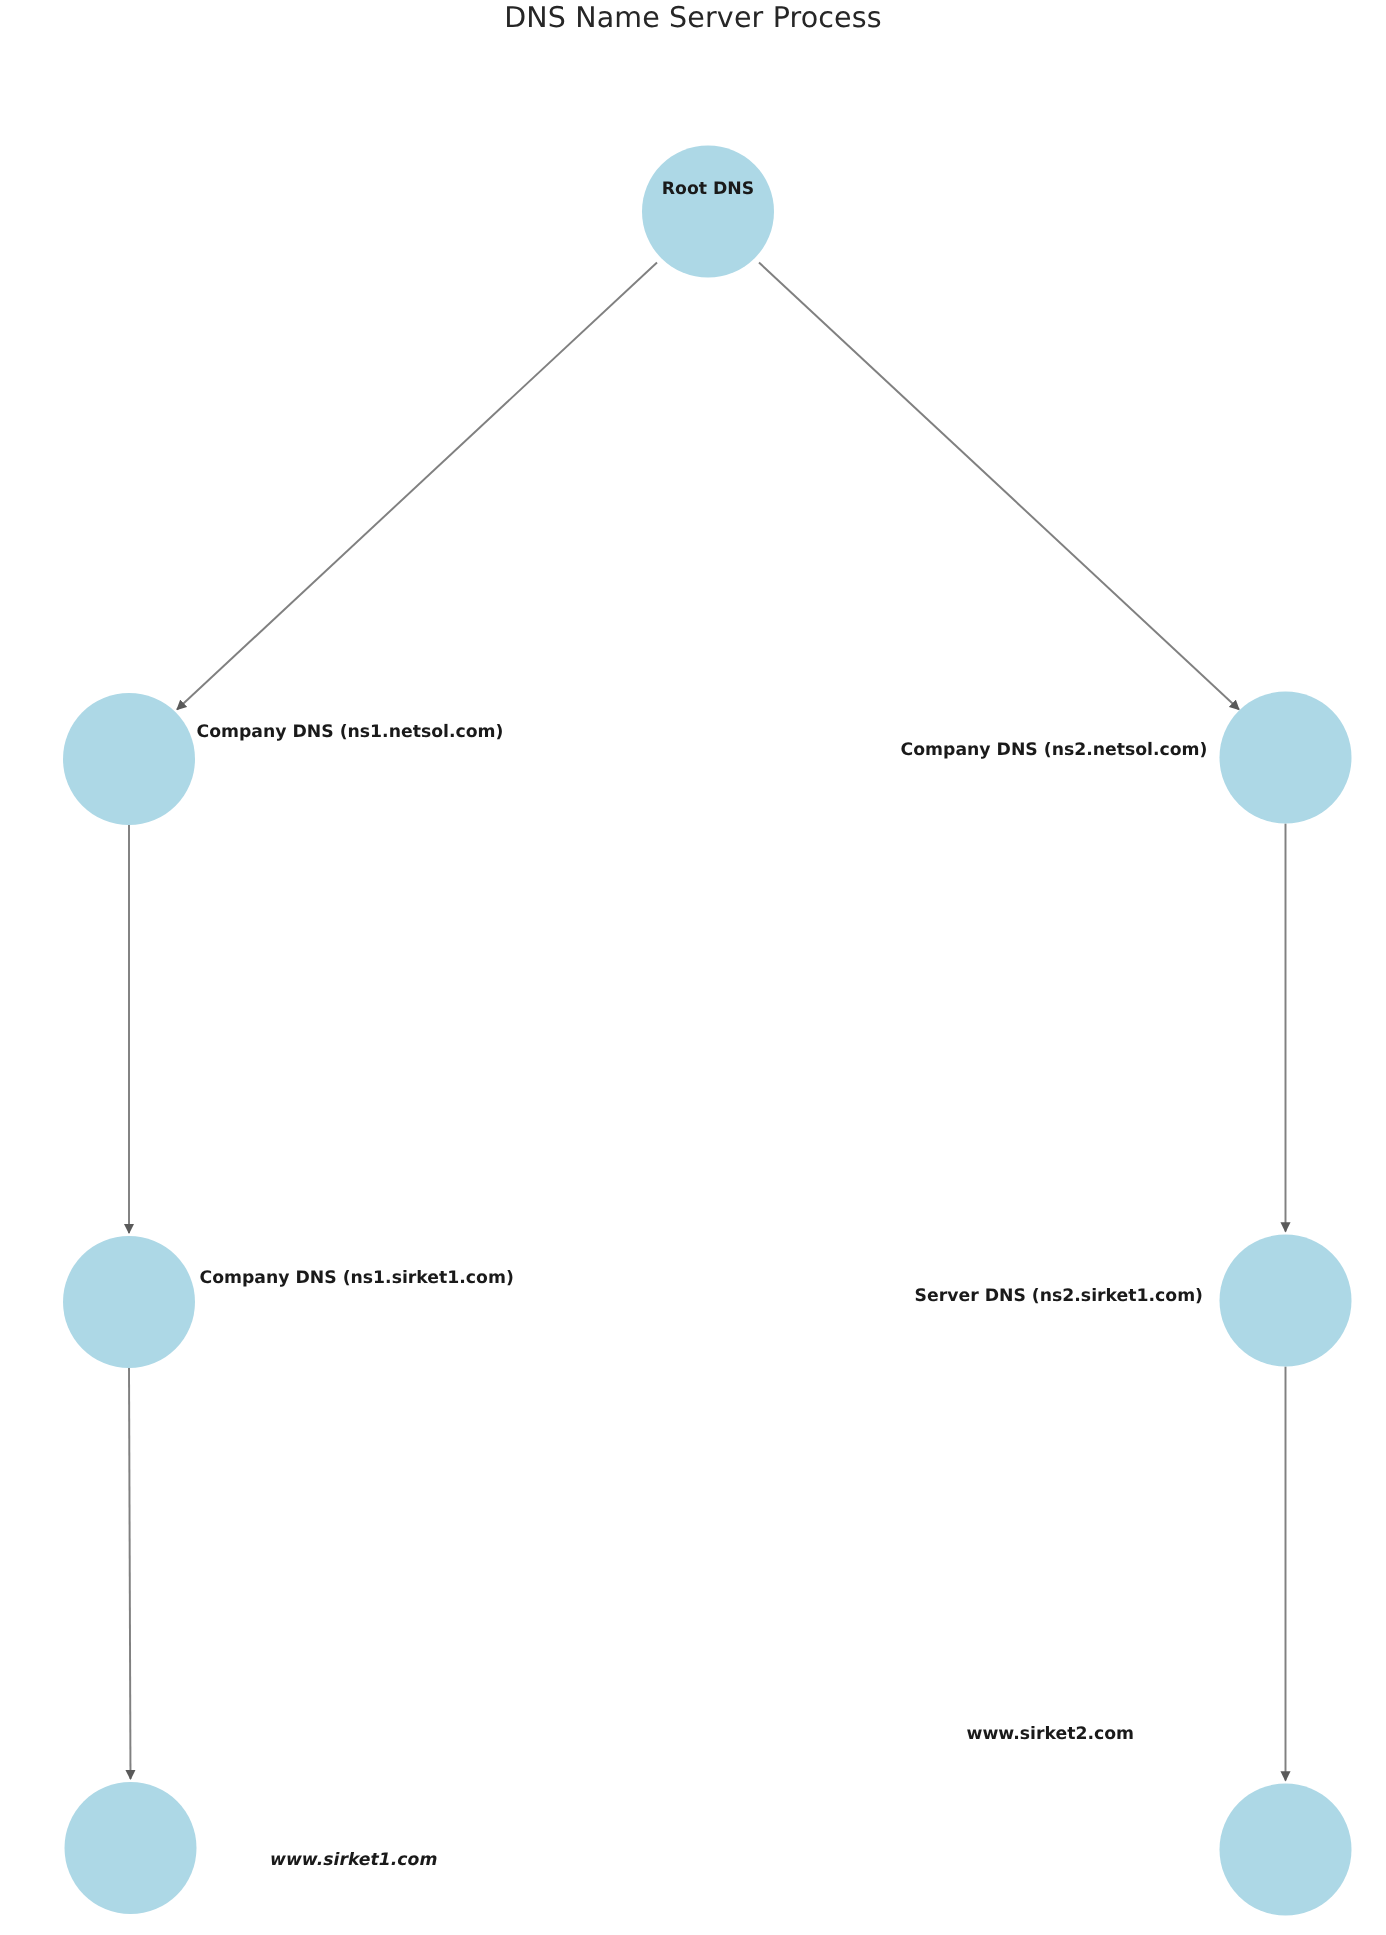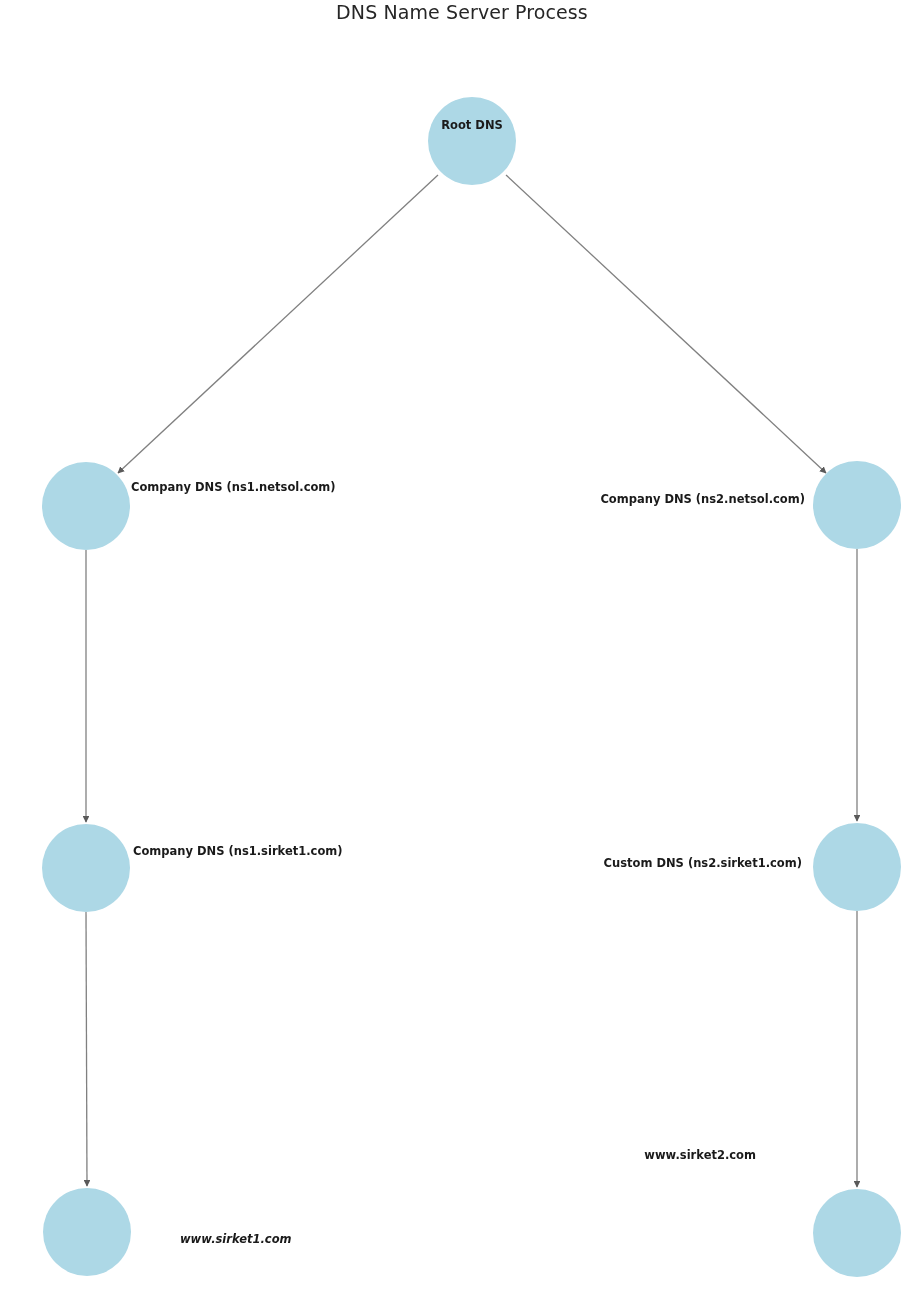--- a/index.html
+++ b/index.html
@@ -89,20 +89,20 @@
   <div id="node-layer">
       <div class="node" style="left: 428px; top: 97px; width: 88px; height: 88px; background: rgb(173, 216, 230);"></div>
       <div class="node-label label-center" style="top: 118px; color: rgb(26, 26, 26); left: 0px; width: 924px; transform: translateX(10px);">Root DNS</div>
       <div class="node" style="left: 42px; top: 462px; width: 88px; height: 88px; background: rgb(173, 216, 230);"></div>
       <div class="node-label label-left" style="top: 480px; color: rgb(26, 26, 26); left: 131px;">Company DNS (ns1.netsol.com)</div>
       <div class="node" style="left: 813px; top: 461px; width: 88px; height: 88px; background: rgb(173, 216, 230);"></div>
       <div class="node-label label-right" style="top: 480px; color: rgb(26, 26, 26); right: 111px;">Company DNS (ns2.netsol.com)</div>
       <div class="node" style="left: 42px; top: 824px; width: 88px; height: 88px; background: rgb(173, 216, 230);"></div>
       <div class="node-label label-left" style="top: 844px; color: rgb(26, 26, 26); left: 133px;">Company DNS (ns1.sirket1.com)</div>
       <div class="node" style="left: 813px; top: 823px; width: 88px; height: 88px; background: rgb(173, 216, 230);"></div>
-      <div class="node-label label-right" style="top: 844px; color: rgb(26, 26, 26); right: 114px;">Custom DNS (ns2.sirket1.com)</div>
+      <div class="node-label label-right" style="top: 844px; color: rgb(26, 26, 26); right: 114px;">Server DNS (ns2.sirket1.com)</div>
       <div class="node" style="left: 43px; top: 1188px; width: 88px; height: 88px; background: rgb(173, 216, 230);"></div>
       <div class="node-label label-left" style="top: 1232px; color: rgb(26, 26, 26); left: 180px; font-style: italic;">www.sirket1.com</div>
       <div class="node" style="left: 813px; top: 1189px; width: 88px; height: 88px; background: rgb(173, 216, 230);"></div>
       <div class="node-label label-right" style="top: 1136px; color: rgb(26, 26, 26); right: 160px;">www.sirket2.com</div>
     </div>
 
 </div>
 
 </body></html>

